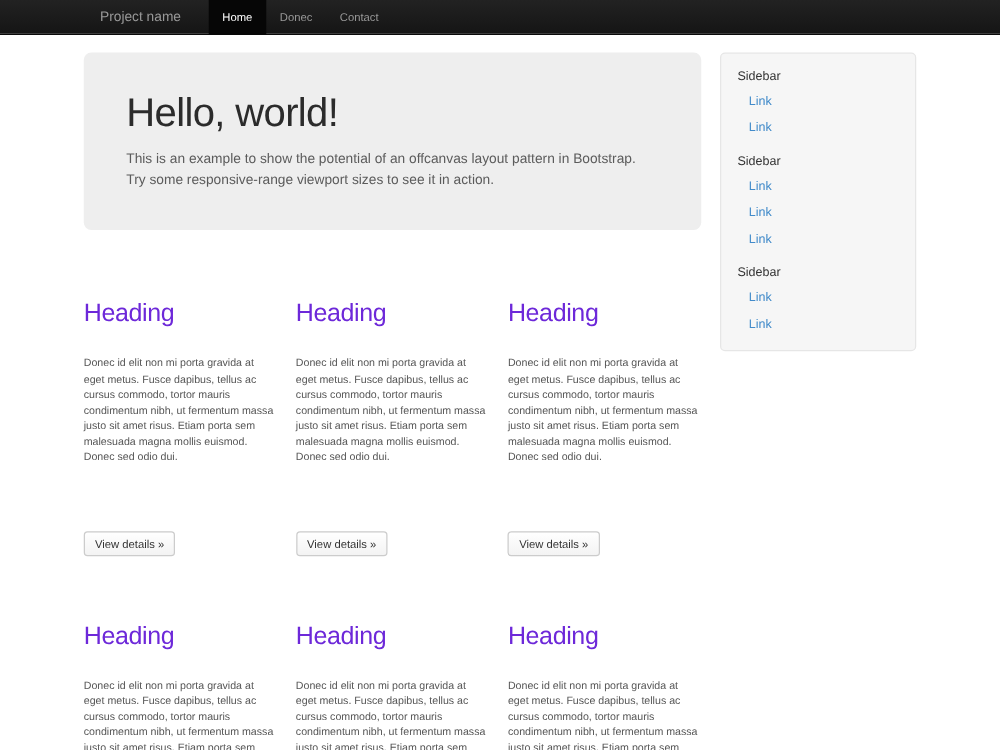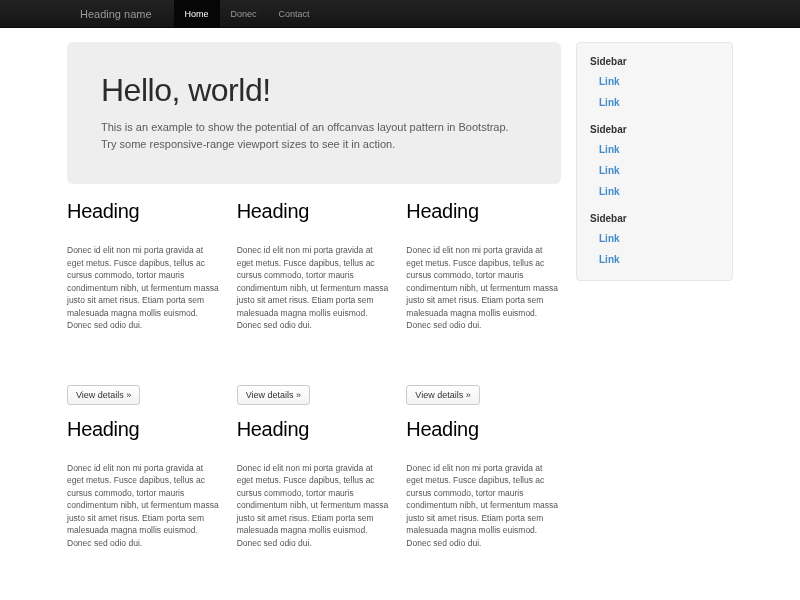--- a/index.html
+++ b/index.html
@@ -68,24 +68,25 @@
   }
   
   .cards {
     display: grid;
     grid-template-columns: repeat(3, 1fr);
     gap: 12px 15px;
   }
   .card h2 {
     font-size: 20px;
     font-weight: 500;
-    color: #000000;
+    color: #6d28d9;
     line-height: 25px;
     margin-bottom: 6px;
     letter-spacing: -0.3px;
+    margin-top: 40px;
   }
   .card p {
     font-size: 8.5px;
     line-height: 12.5px;
     color: #555;
     margin-bottom: 8px;
     margin-top: 20px;
   }
   .btn {
     display: inline-block;
@@ -99,21 +100,20 @@
     cursor: pointer;
     margin-top: 45px;
   }
   
   .sidebar {
     width: 157px;
     background: #f6f6f6;
     border: 1px solid #e6e6e6;
     border-radius: 4px;
     padding: 10px 13px;
-    font-weight: bold;
   }
   .sidebar-group + .sidebar-group { margin-top: 8px; }
   .sidebar-heading {
     font-size: 10px;
     color: #333;
     line-height: 18px;
   }
   .sidebar-link {
     display: block;
     font-size: 10px;
@@ -129,21 +129,21 @@
     margin-top: 16px;
     padding: 12px 0 20px 0;
   }
   .footer p { font-size: 9.5px; color: #777; }
 </style>
 </head>
 <body>
 
 <nav class="navbar">
   <div class="navbar-inner">
-    <a class="brand">Heading name</a>
+    <a class="brand">Project name</a>
     <ul class="nav">
       <li class="active">
         <a>Home</a>
       </li>
       <li>
         <a>Donec</a>
       </li>
       <li>
         <a>Contact</a>
       </li>

